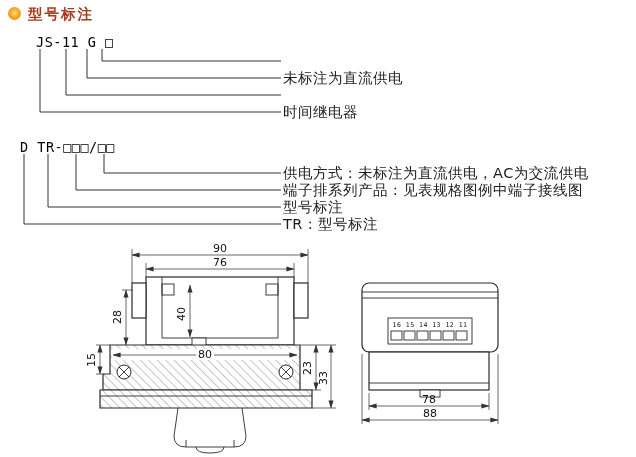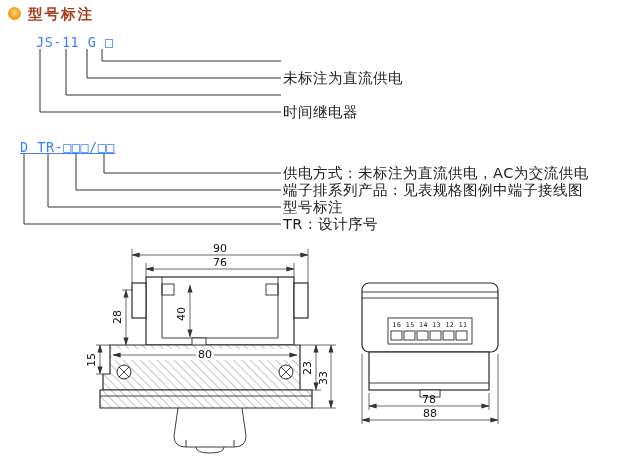--- a/index.html
+++ b/index.html
@@ -16,24 +16,24 @@
     background:radial-gradient(circle at 50% 45%, #ffd98f 0%, #f6a41f 50%, #e08a0d 100%);
   }
   .title {
     position:absolute; left:28px; top:5px;
     font-size:14.5px; font-weight:bold; letter-spacing:2px; color:#a63c1e;
     white-space:nowrap;
   }
   .code {
     position:absolute;
     font-family:"DejaVu Sans Mono", "Liberation Mono", monospace;
-    font-size:13.5px; letter-spacing:0.5px; color:#3b82f6; white-space:pre;
+    font-size:13.5px; letter-spacing:0.5px; color:#000000; white-space:pre;
   }
   .code1 { left:36px; top:34px; }
-  .code2 { left:20px; top:139px;text-decoration:underline; }
+  .code2 { left:20px; top:139px; }
 
   .lbl {
     position:absolute; left:283px; font-size:14.5px; line-height:18px;
     letter-spacing:0.5px; white-space:nowrap; color:#1c1c1c;
   }
 
   svg.leaders { position:absolute; left:0; top:0; }
   svg.draws   { position:absolute; left:0; top:240px; }
 
   .ld { stroke:#333; stroke-width:1; fill:none; }
@@ -67,21 +67,21 @@
     <polyline class="ld" points="48,154 48,207 281,207"></polyline>
     <polyline class="ld" points="24,154 24,224 281,224"></polyline>
   </svg>
 
   <div class="lbl" style="top:69px">未标注为直流供电</div>
   <div class="lbl" style="top:103px">时间继电器</div>
 
   <div class="lbl" style="top:164px">供电方式：未标注为直流供电，AC为交流供电</div>
   <div class="lbl" style="top:181px">端子排系列产品：见表规格图例中端子接线图</div>
   <div class="lbl" style="top:198px">型号标注</div>
-  <div class="lbl" style="top:215px">TR：设计序号</div>
+  <div class="lbl" style="top:215px">TR：型号标注</div>
 
   <svg class="draws" width="636" height="217" viewBox="0 240 636 217">
     <defs>
       <pattern id="hatch" width="6" height="6" patternUnits="userSpaceOnUse" patternTransform="rotate(-45)">
         <rect width="6" height="6" fill="#ffffff"></rect>
         <line x1="0" y1="0" x2="0" y2="6" stroke="#8f8f8f" stroke-width="1"></line>
       </pattern>
       <marker id="arr" viewBox="0 0 10 8" refX="9.5" refY="4" markerWidth="10" markerHeight="8" orient="auto-start-reverse">
         <path d="M0,0.8 L10,4 L0,7.2 Z" fill="#333"></path>
       </marker>

